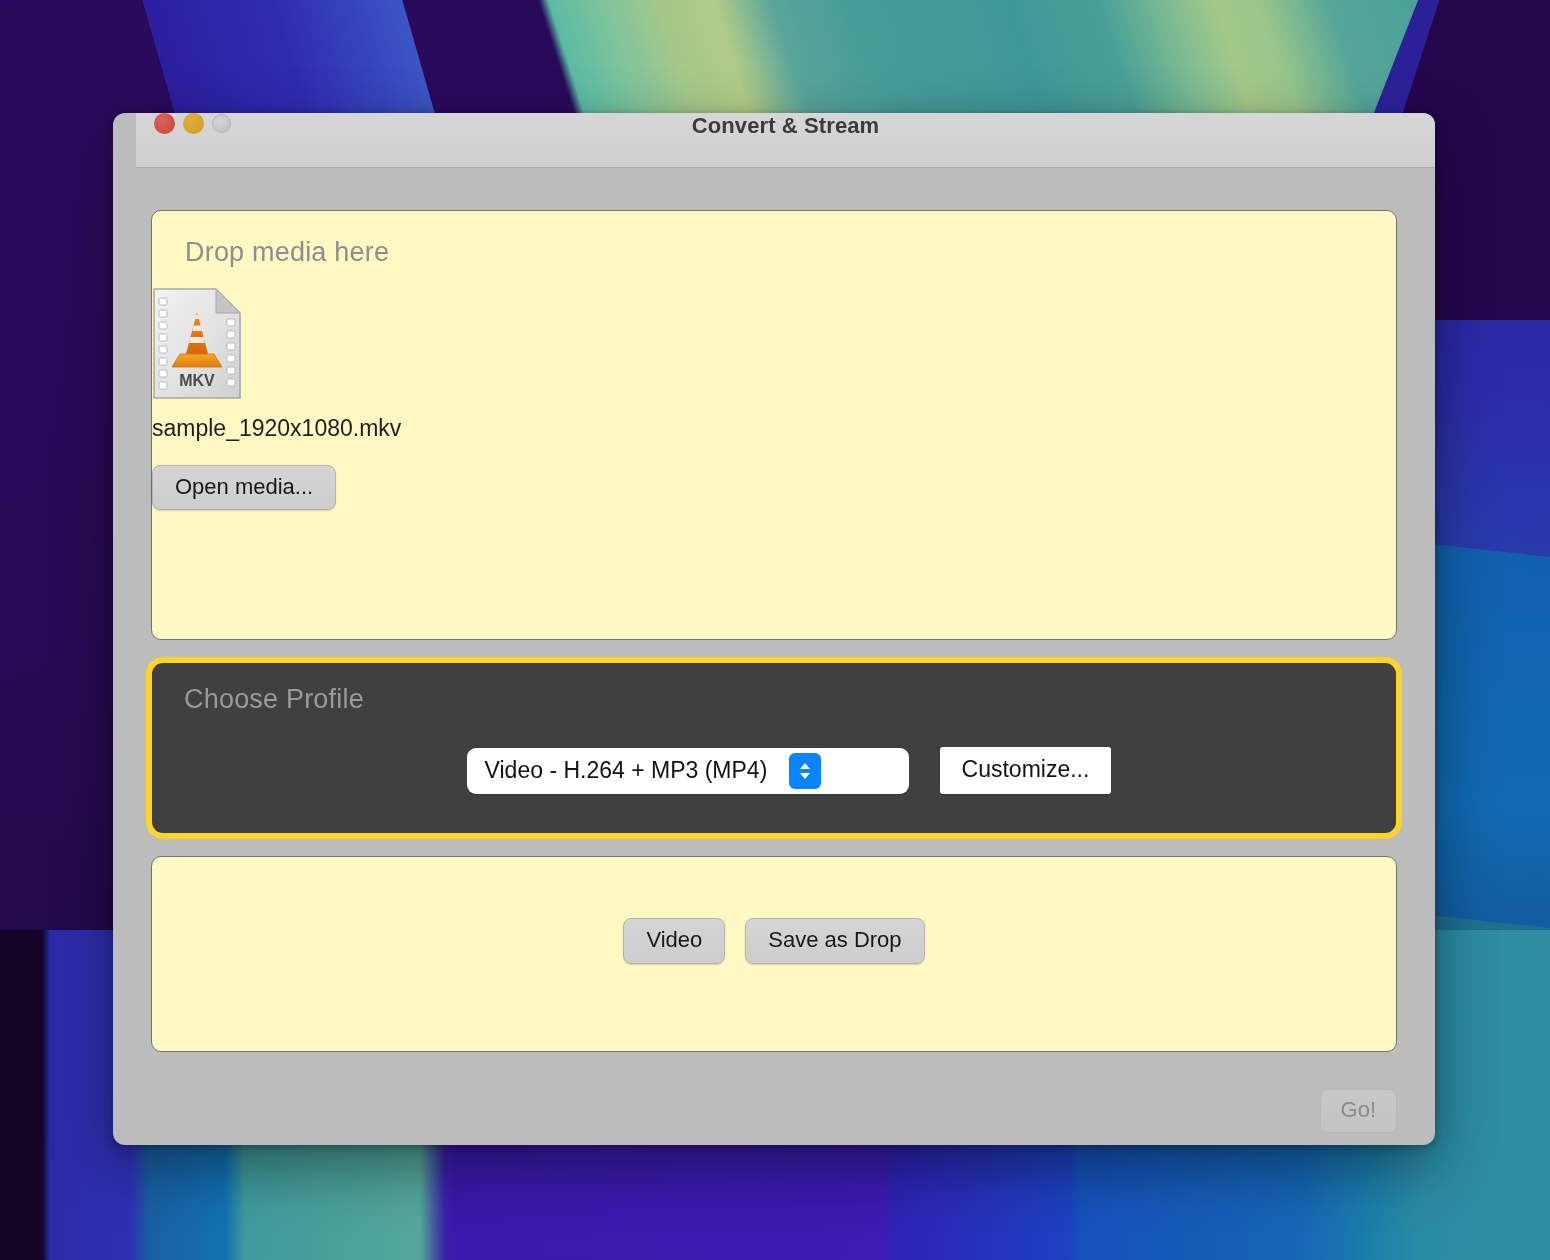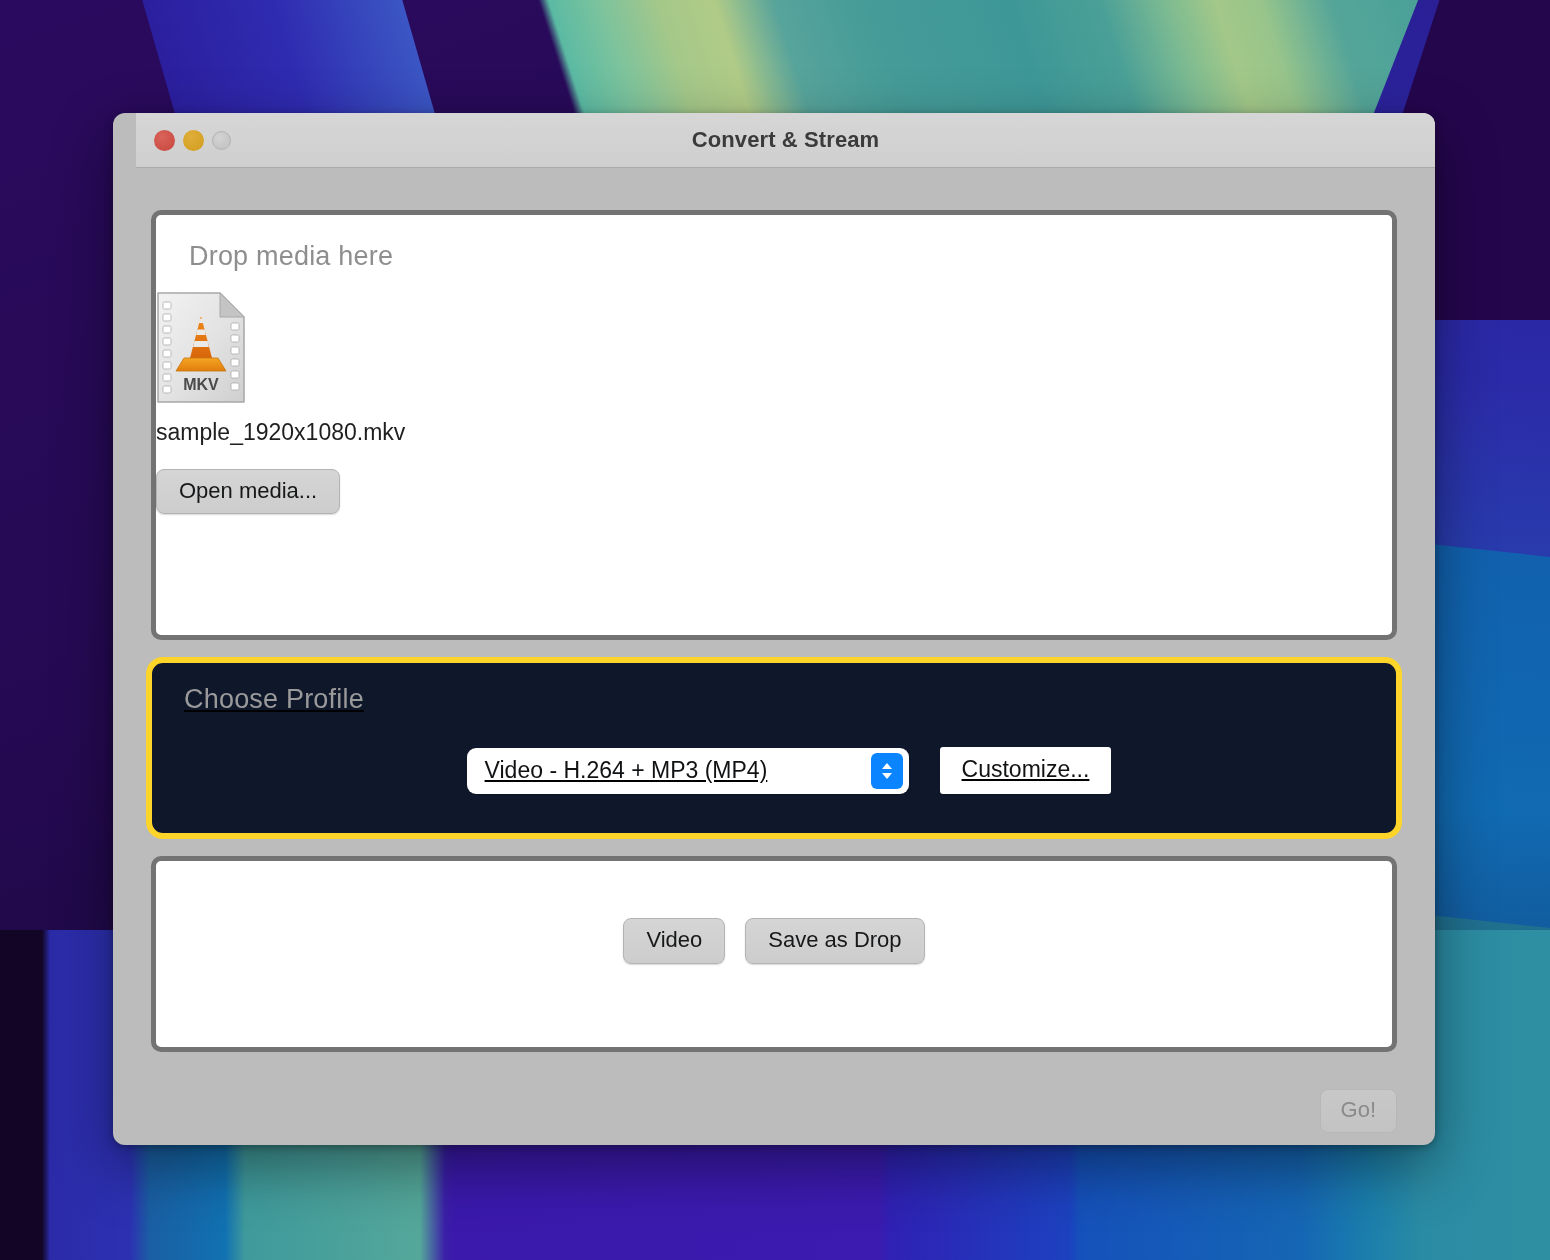--- a/index.html
+++ b/index.html
@@ -159,21 +159,21 @@
   }
 
   
   .titlebar {
     position: relative;
     height: 55px;
     flex: 0 0 55px;
     background: linear-gradient(180deg, #d6d6d6 0%, #cfcfcf 100%);
     border-bottom: 1px solid #a9a9a9;
     display: flex;
-    align-items: center;
+    align-items: flex-start;
     margin-left: 23px;
   }
   .traffic {
     display: flex;
     gap: 8px;
     margin-left: 18px;
     align-items: center;
   }
   .light {
     width: 21px; height: 21px;
@@ -197,22 +197,22 @@
   
   .win-body {
     flex: 1;
     padding: 42px 38px 0 38px;
     display: flex;
     flex-direction: column;
   }
 
   .panel {
     border-radius: 10px;
-    background: #ffffff;
-    border: 5px solid #737373;
+    background: #fef9c3;
+    border: 1px solid #737373;
     position: relative;
   }
   .panel-title {
     font-size: 27px;
     color: #8e8e8e;
     padding: 26px 0 0 33px;
     letter-spacing: 0.2px;
   }
 
   
@@ -260,49 +260,47 @@
     color: #8b8b8b;
     background: linear-gradient(180deg, #c8c8c8 0%, #c3c3c3 100%);
     border-color: #b7b7b7;
     box-shadow: none;
   }
 
   
   #profile-panel {
     margin-top: 22px;
     height: 172px;
-    background: #0f172a;
+    background: #404040;
     border: none;
     outline: 6px solid #fcd42a;
     outline-offset: -1px;
     border-radius: 12px;
     display: flex;
     flex-direction: column;
-    text-decoration: underline;
   }
   #profile-panel .panel-title { color: #9a9a9a; padding-top: 22px; }
   .profile-row {
     flex: 1;
     display: flex;
     align-items: center;
     justify-content: center;
     gap: 22px;
     padding-bottom: 8px;
     padding-left: 30px;
   }
   .popup {
     display: flex;
     align-items: center;
     background: #ffffff;
     border-radius: 9px;
     height: 46px;
     padding: 0 6px 0 18px;
     box-shadow: 0 1px 2px rgba(0,0,0,0.14);
     min-width: 442px;
-    justify-content: space-between;
   }
   .popup-label {
     font-size: 23px;
     color: #111214;
     white-space: nowrap;
   }
   .stepper {
     width: 32px; height: 36px;
     background: #0a84ff;
     border-radius: 6px;

